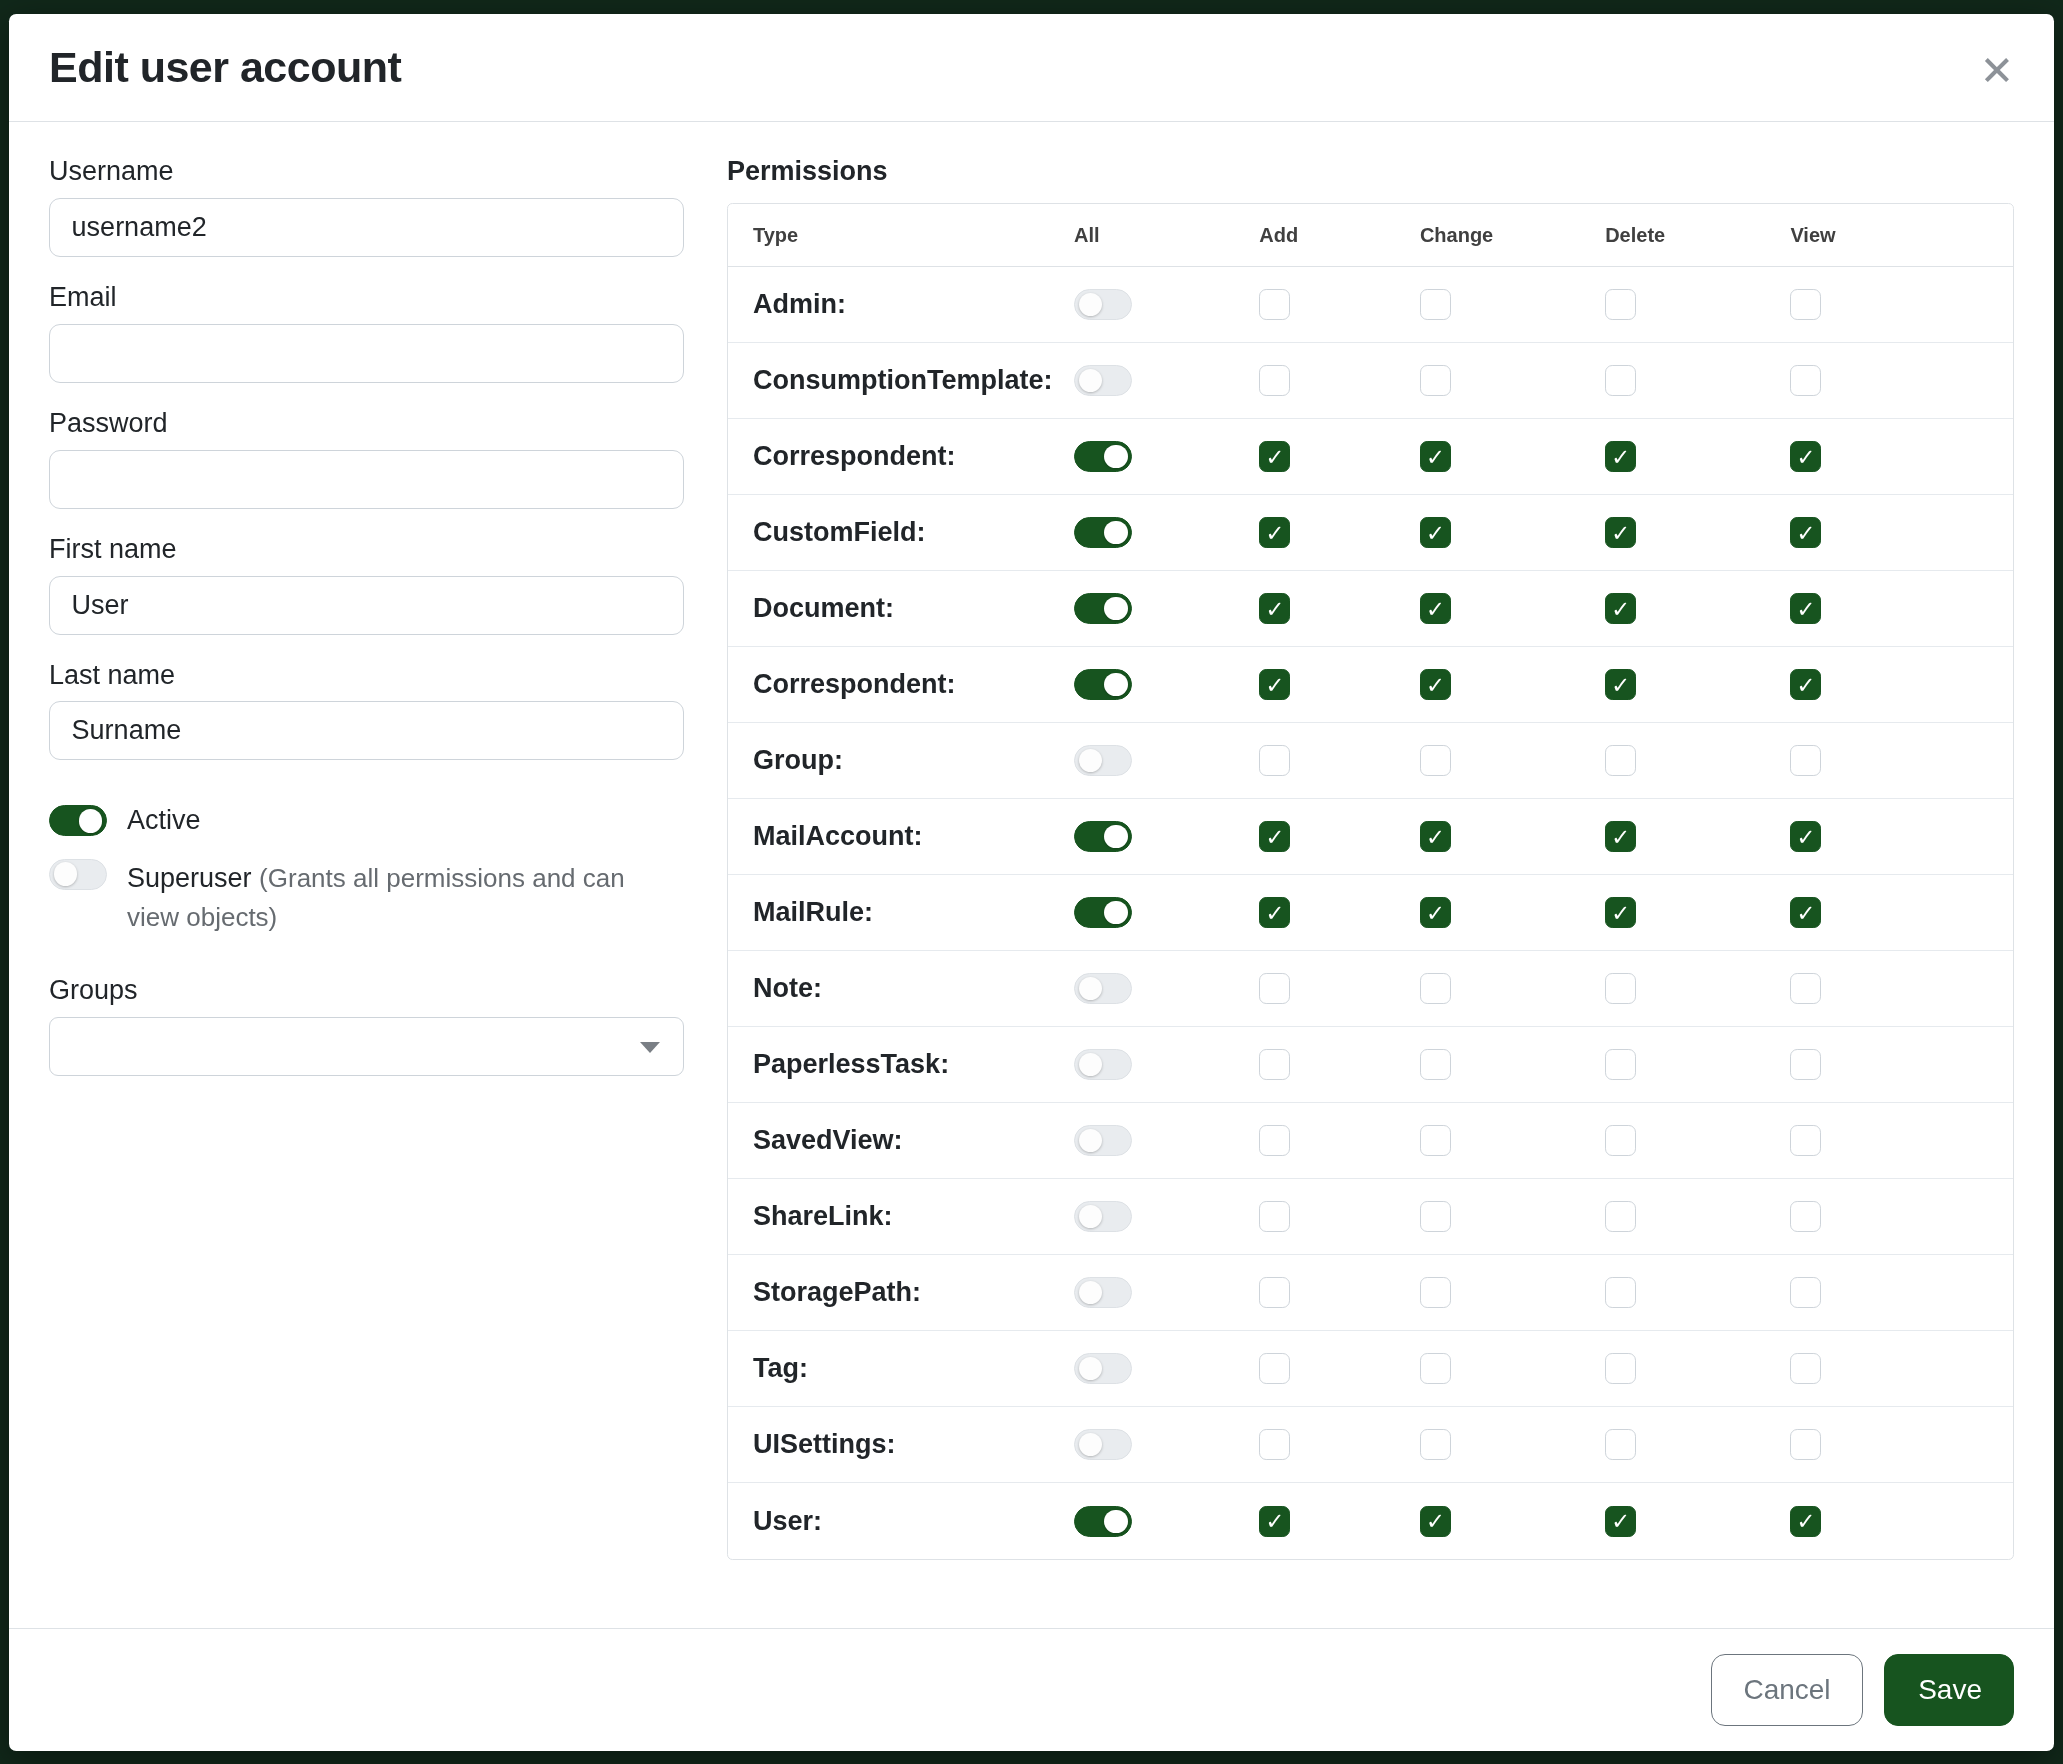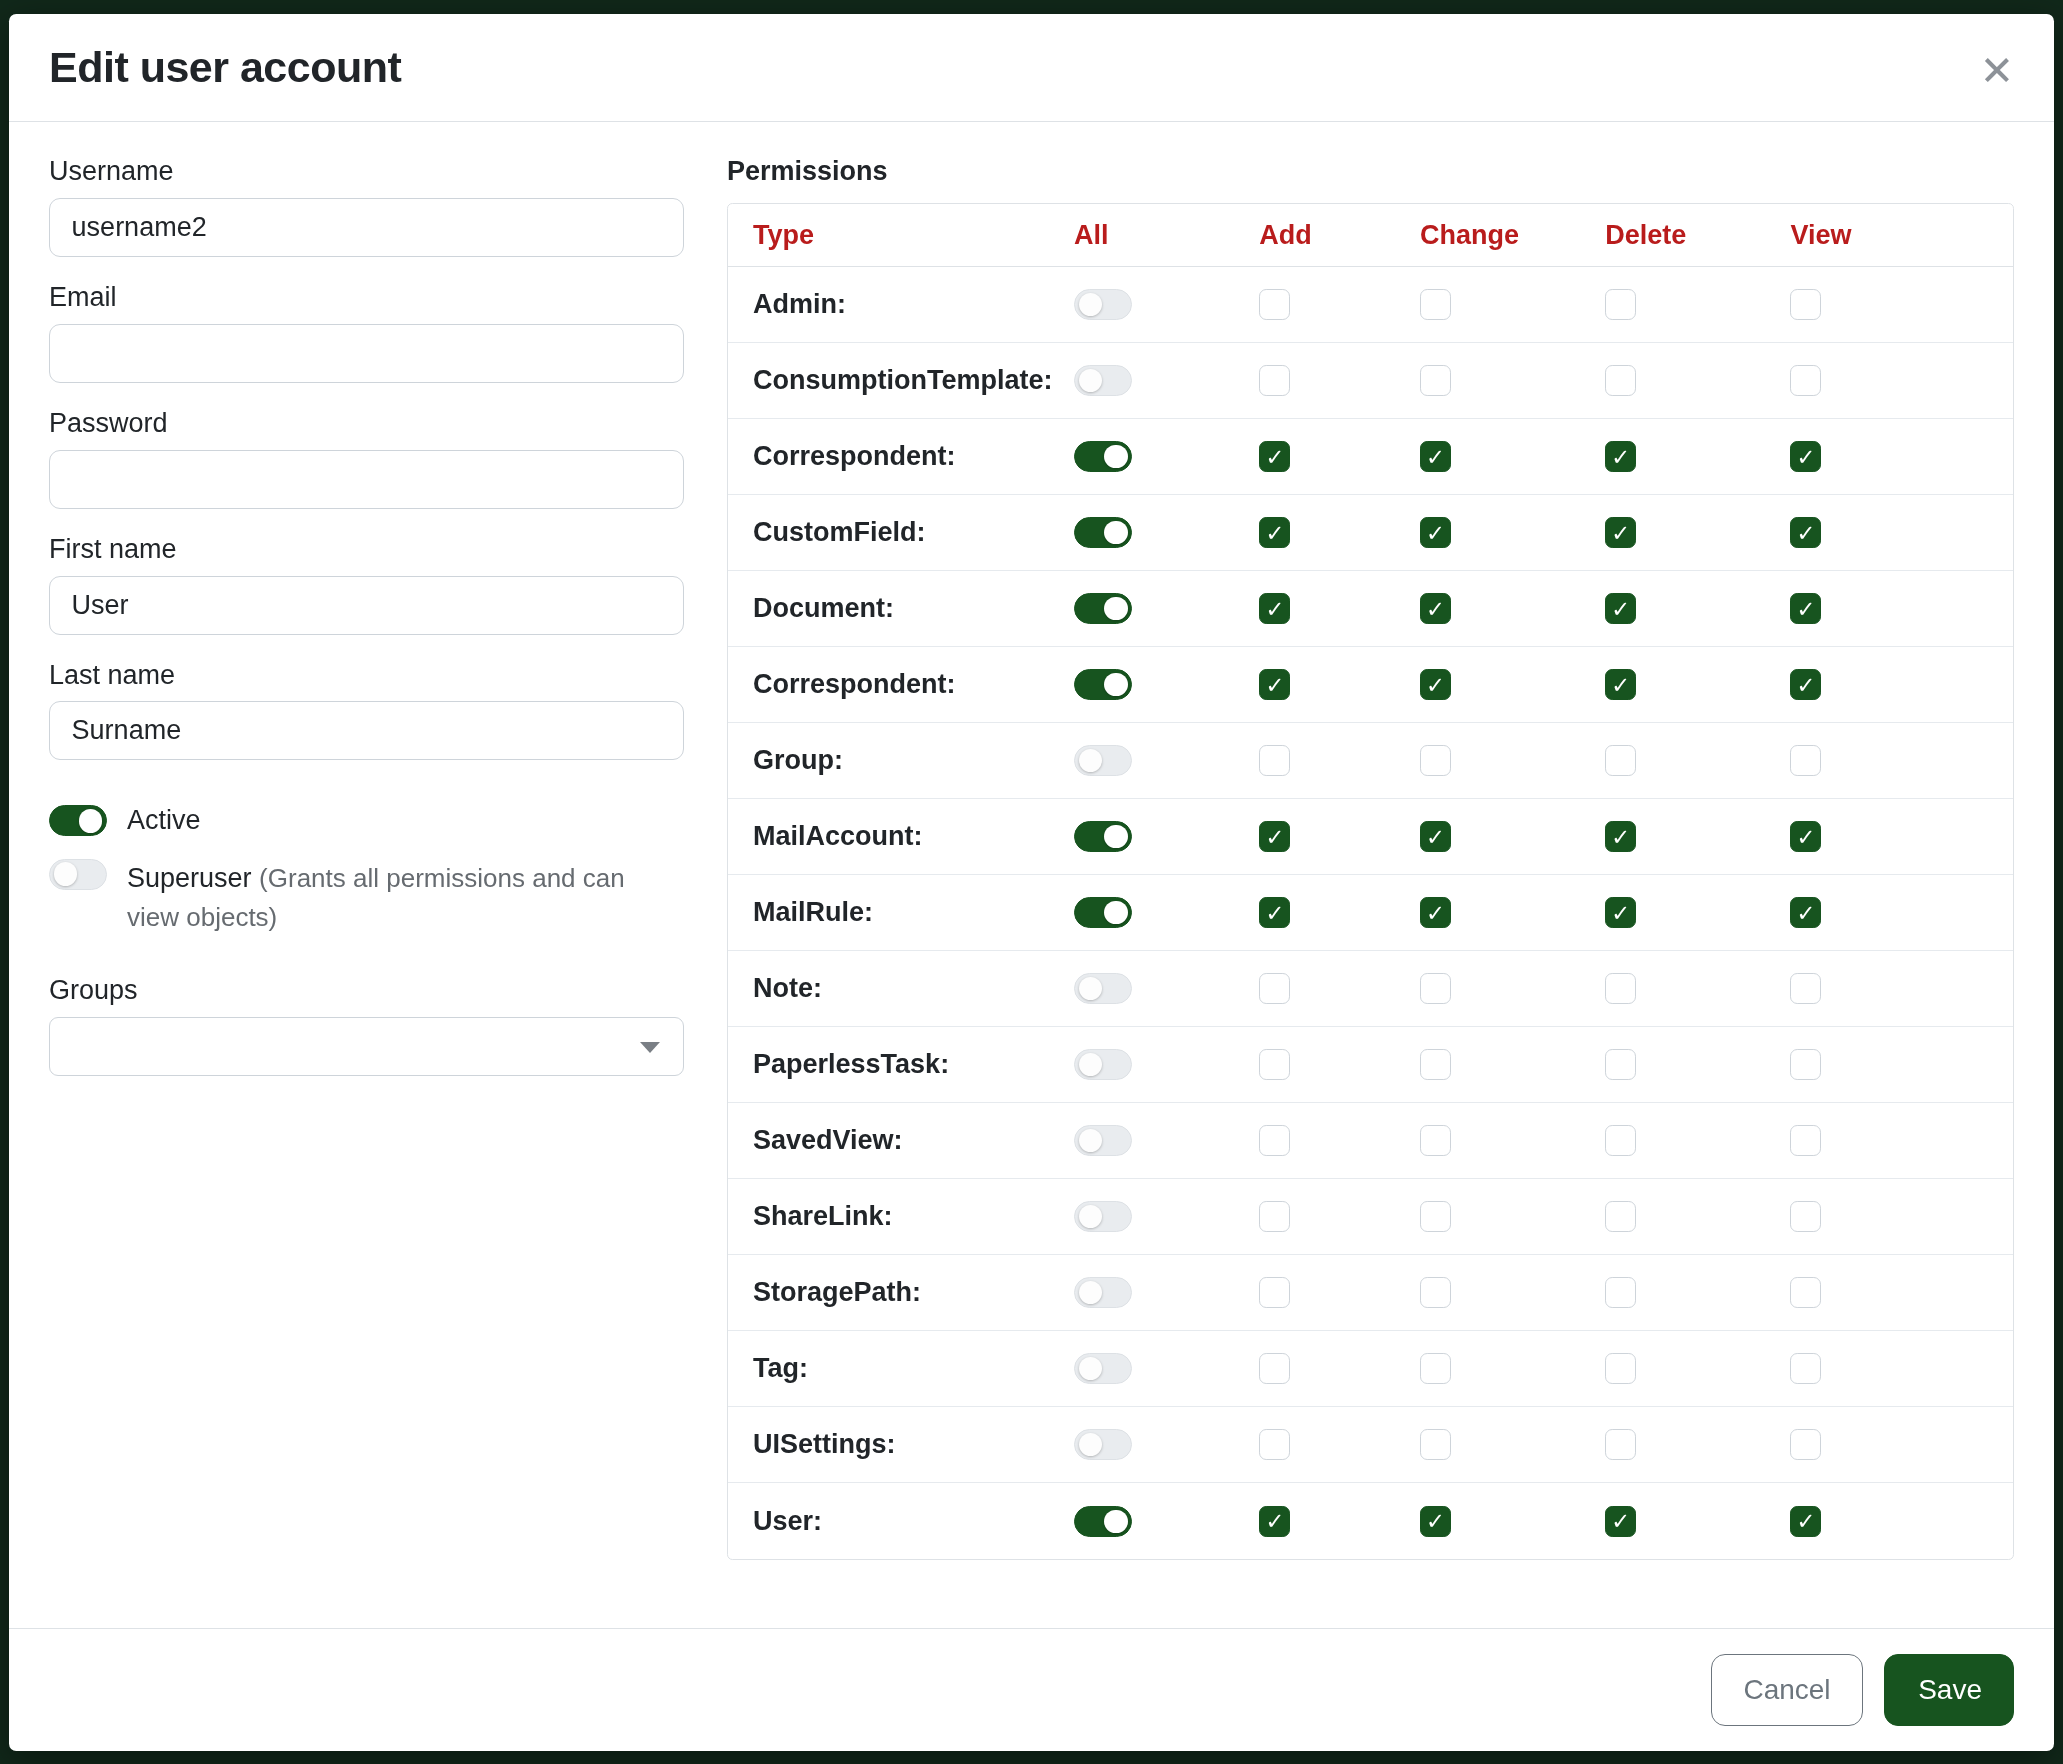--- a/index.html
+++ b/index.html
@@ -110,22 +110,22 @@
   }
   .pgrid {
     display: grid;
     grid-template-columns: 26% 15% 13% 15% 15% 16%;
     align-items: center;
     padding: 0 25px;
   }
   .perm-header {
     height: 63px;
     border-bottom: 1.8px solid #dee2e6;
-    font-size: 27px;
-    color: #b91c1c;
+    font-size: 20px;
+    color: #404040;
   }
   .prow {
     height: 76px;
     border-bottom: 1.8px solid #e6eaee;
     font-size: 27px;
   }
   .prow:last-child { border-bottom: none; }
 
   .checkbox {
     width: 31px; height: 31px;

